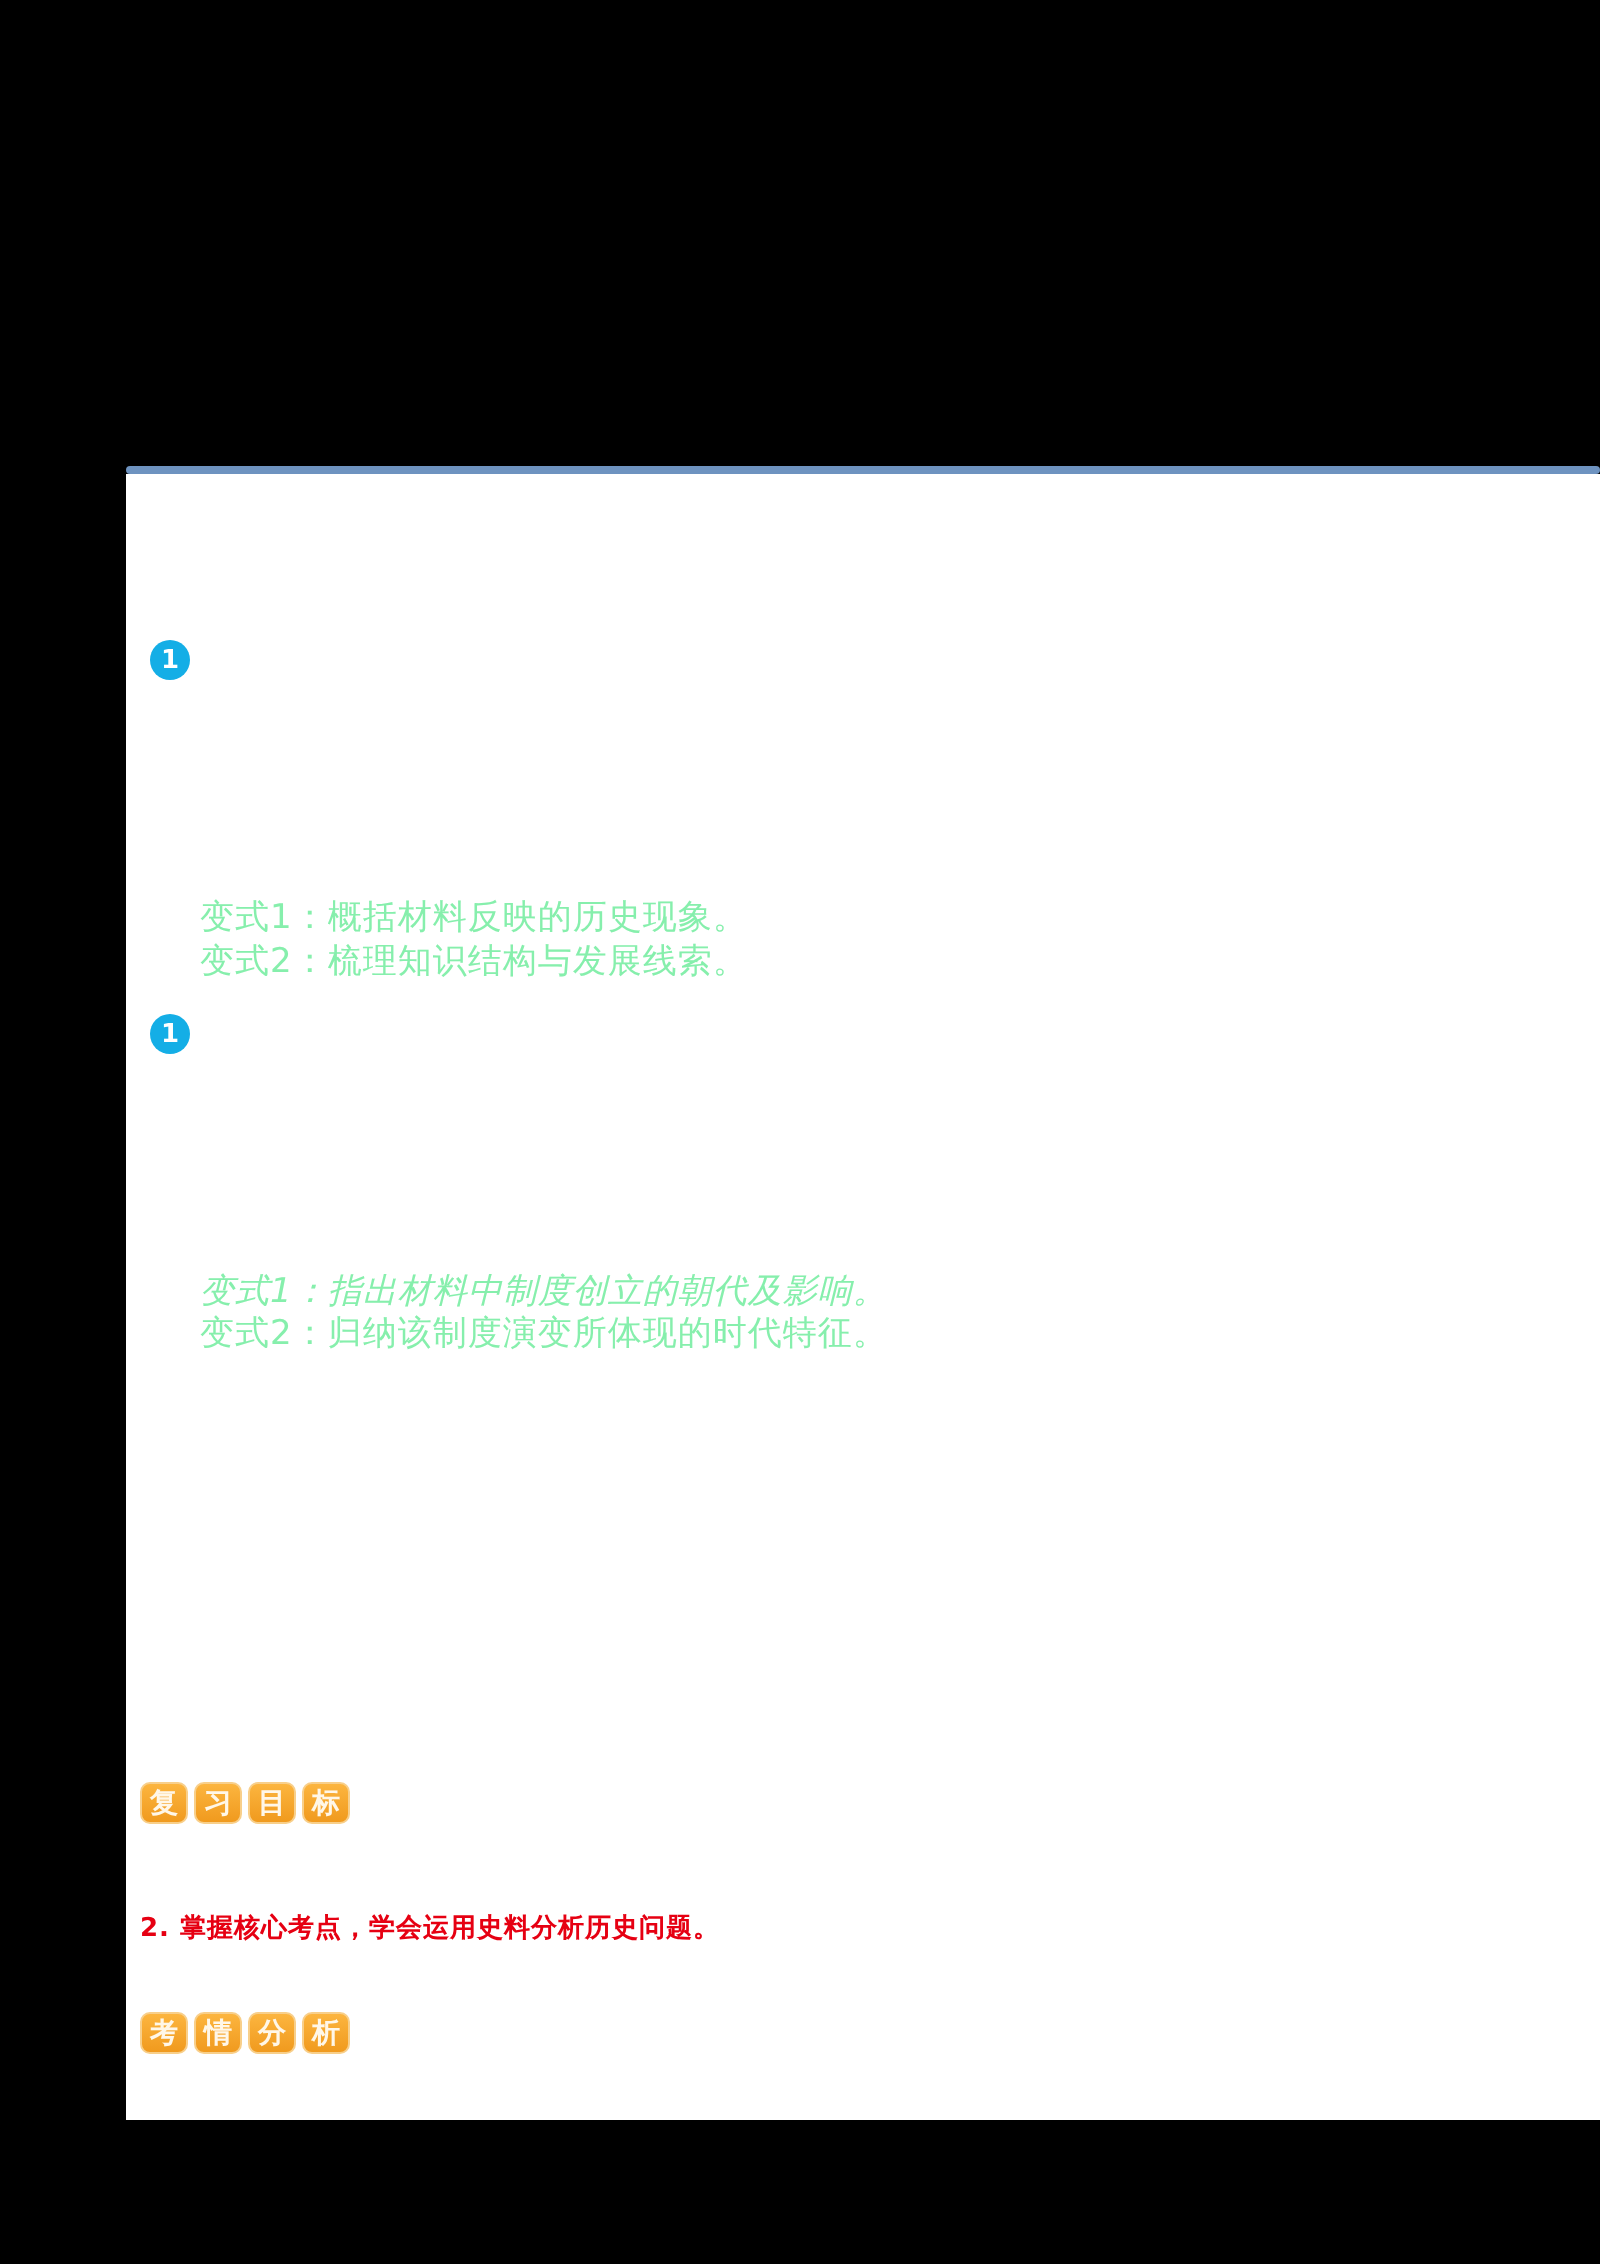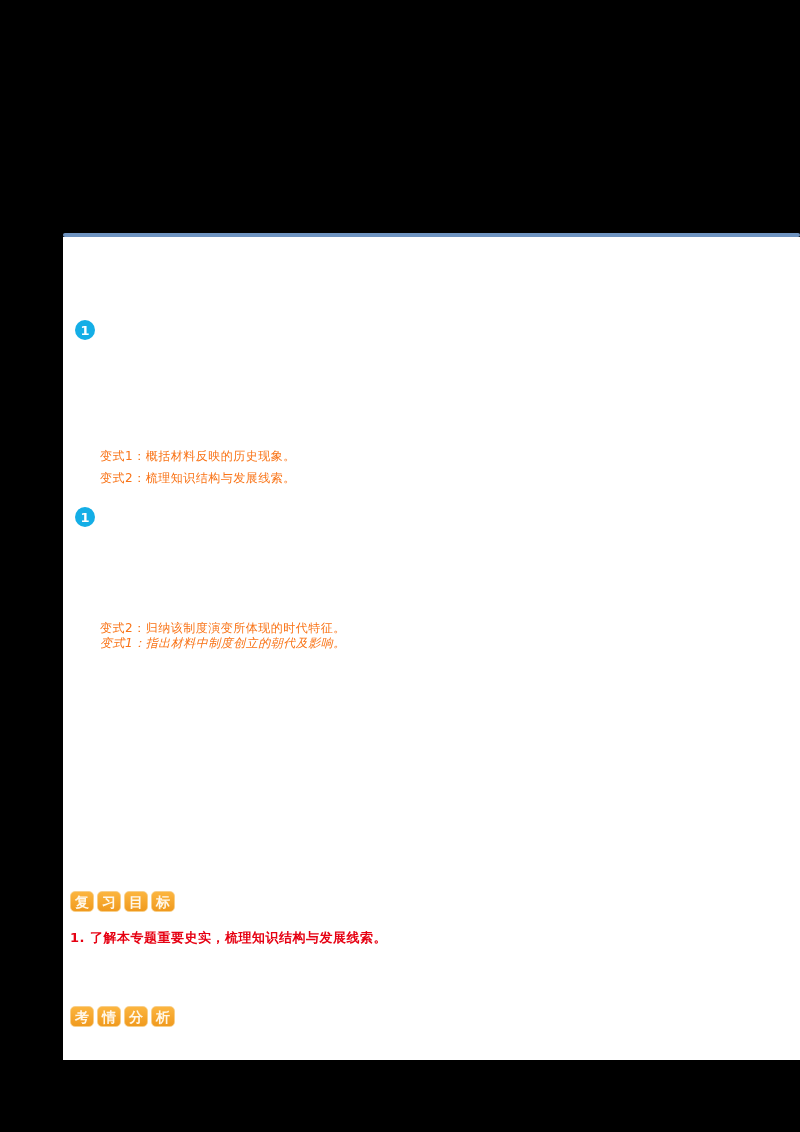--- a/index.html
+++ b/index.html
@@ -18,21 +18,21 @@
     position:absolute; left:63px; top:233px; width:737px; height:4px;
     background:#6e93c0; border-radius:2px;
   }
   .num-circle {
     position:absolute; width:20px; height:20px; border-radius:50%;
     background:#14aee6; color:#ffffff; font-size:13px; font-weight:bold;
     display:flex; align-items:center; justify-content:center;
     line-height:1;
   }
   .red-line {
-    position:absolute; color:#f97316; font-size:12px; line-height:1.2;
+    position:absolute; color:#86efac; font-size:17px; line-height:1.2;
     white-space:nowrap; letter-spacing:0.5px;
   }
   .goal-line {
     position:absolute; color:#e60012; font-size:13px; font-weight:600;
     line-height:1.2; white-space:nowrap; letter-spacing:0.5px;
   }
   .badge-row { position:absolute; display:flex; gap:3px; }
   .badge {
     width:24px; height:21px;
     background:linear-gradient(#fcb53f,#f09a1e);
@@ -52,30 +52,30 @@
   <div class="paper"></div>
 
   <div class="num-circle" style="left:75px; top:320px;">1</div>
 
   <div class="red-line" style="left:100px; top:449px;">变式1：概括材料反映的历史现象。</div>
   <div class="red-line" style="left:100px; top:471px;">变式2：梳理知识结构与发展线索。</div>
 
   <div class="num-circle" style="left:75px; top:507px;">1</div>
 
   <div class="red-line" style="left:100px; top:636px;font-style:italic;">变式1：指出材料中制度创立的朝代及影响。</div>
-  <div class="red-line" style="left:100px; top:621px;">变式2：归纳该制度演变所体现的时代特征。</div>
+  <div class="red-line" style="left:100px; top:657px;">变式2：归纳该制度演变所体现的时代特征。</div>
 
   <div class="badge-row" style="left:70px; top:891px;">
     <div class="badge">复</div>
     <div class="badge">习</div>
     <div class="badge">目</div>
     <div class="badge">标</div>
   </div>
 
-  <div class="goal-line" style="left:70px; top:930px;">1. 了解本专题重要史实，梳理知识结构与发展线索。</div>
+  <div class="goal-line" style="left:70px; top:957px;">2. 掌握核心考点，学会运用史料分析历史问题。</div>
 
   <div class="badge-row" style="left:70px; top:1006px;">
     <div class="badge">考</div>
     <div class="badge">情</div>
     <div class="badge">分</div>
     <div class="badge">析</div>
   </div>
 
 </div>
 

